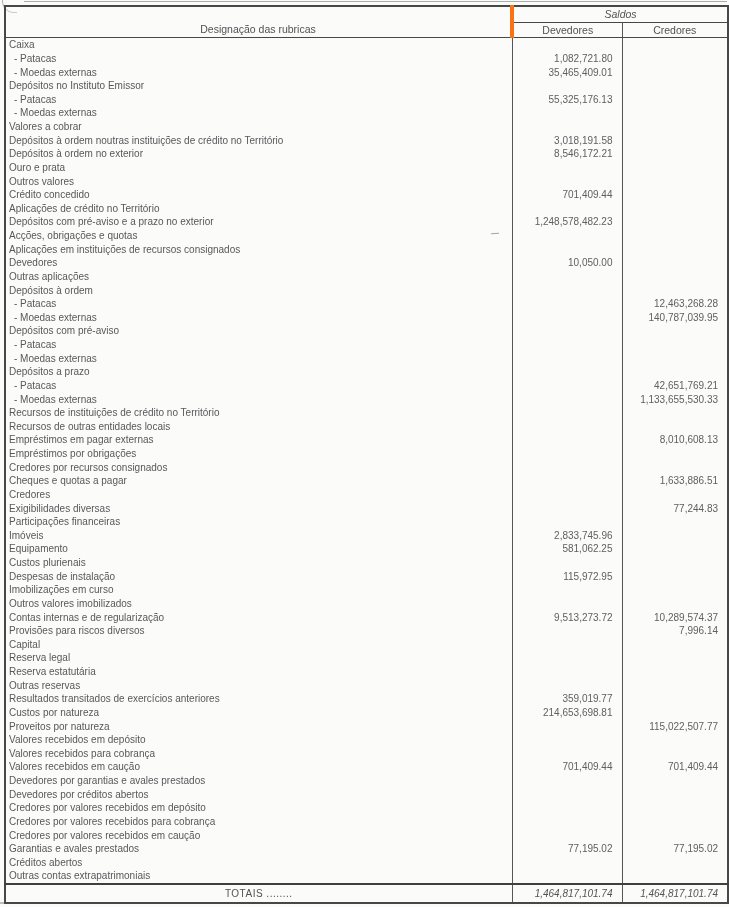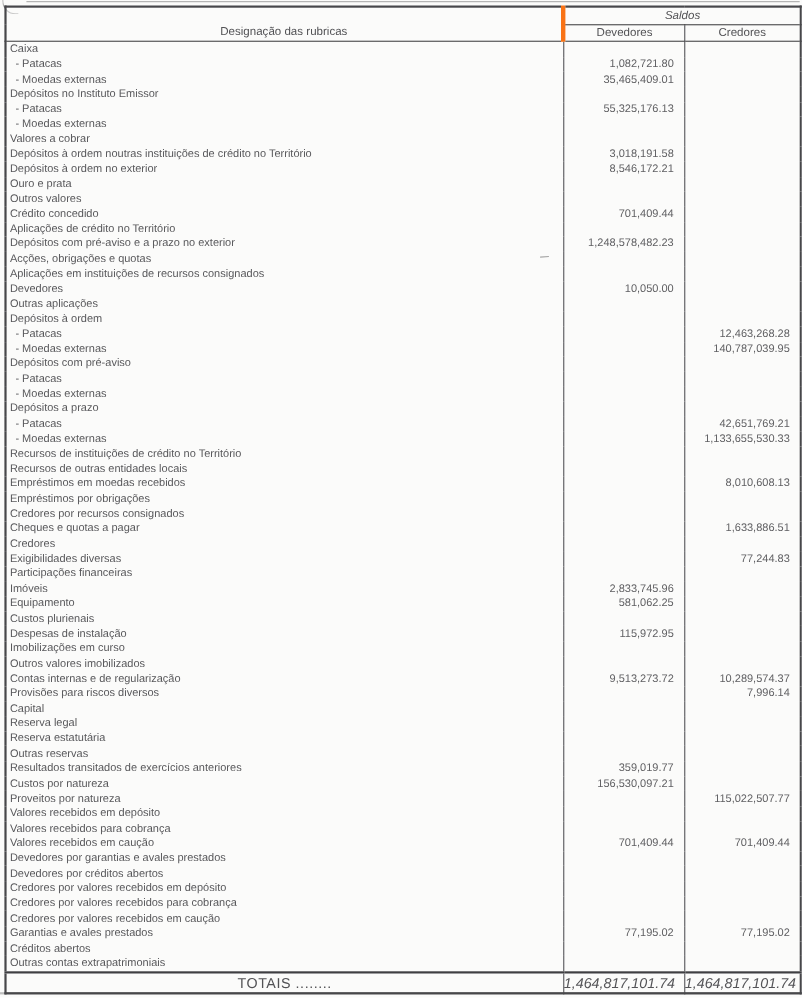--- a/index.html
+++ b/index.html
@@ -105,21 +105,21 @@
   }
   tbody td.label.indent { padding-left: 8px; }
   tbody td.num {
     text-align: right;
     padding-right: 9px;
     color: #606063;
   }
   tbody td.num.dev { border-right: 1px solid #55555a; }
 
   tfoot td {
-    font-size: 13px;
+    font-size: 10px;
     height: 17px;
     padding: 0;
     border-top: 2px solid #3f3f42;
     vertical-align: middle;
     white-space: nowrap;
   }
   tfoot td.t-label {
     text-align: center;
     letter-spacing: .5px;
     border-right: 1px solid #55555a;
@@ -299,21 +299,21 @@
           <td class="label">Recursos de instituições de crédito no Território</td>
           <td class="num dev"></td>
           <td class="num"></td>
         </tr>
         <tr>
           <td class="label">Recursos de outras entidades locais</td>
           <td class="num dev"></td>
           <td class="num"></td>
         </tr>
         <tr>
-          <td class="label">Empréstimos em moedas recebidos</td>
+          <td class="label">Empréstimos em pagar externas</td>
           <td class="num dev"></td>
           <td class="num">8,010,608.13</td>
         </tr>
         <tr>
           <td class="label">Empréstimos por obrigações</td>
           <td class="num dev"></td>
           <td class="num"></td>
         </tr>
         <tr>
           <td class="label">Credores por recursos consignados</td>
@@ -400,21 +400,21 @@
           <td class="num dev"></td>
           <td class="num"></td>
         </tr>
         <tr>
           <td class="label">Resultados transitados de exercícios anteriores</td>
           <td class="num dev">359,019.77</td>
           <td class="num"></td>
         </tr>
         <tr>
           <td class="label">Custos por natureza</td>
-          <td class="num dev">156,530,097.21</td>
+          <td class="num dev">214,653,698.81</td>
           <td class="num"></td>
         </tr>
         <tr>
           <td class="label">Proveitos por natureza</td>
           <td class="num dev"></td>
           <td class="num">115,022,507.77</td>
         </tr>
         <tr>
           <td class="label">Valores recebidos em depósito</td>
           <td class="num dev"></td>

